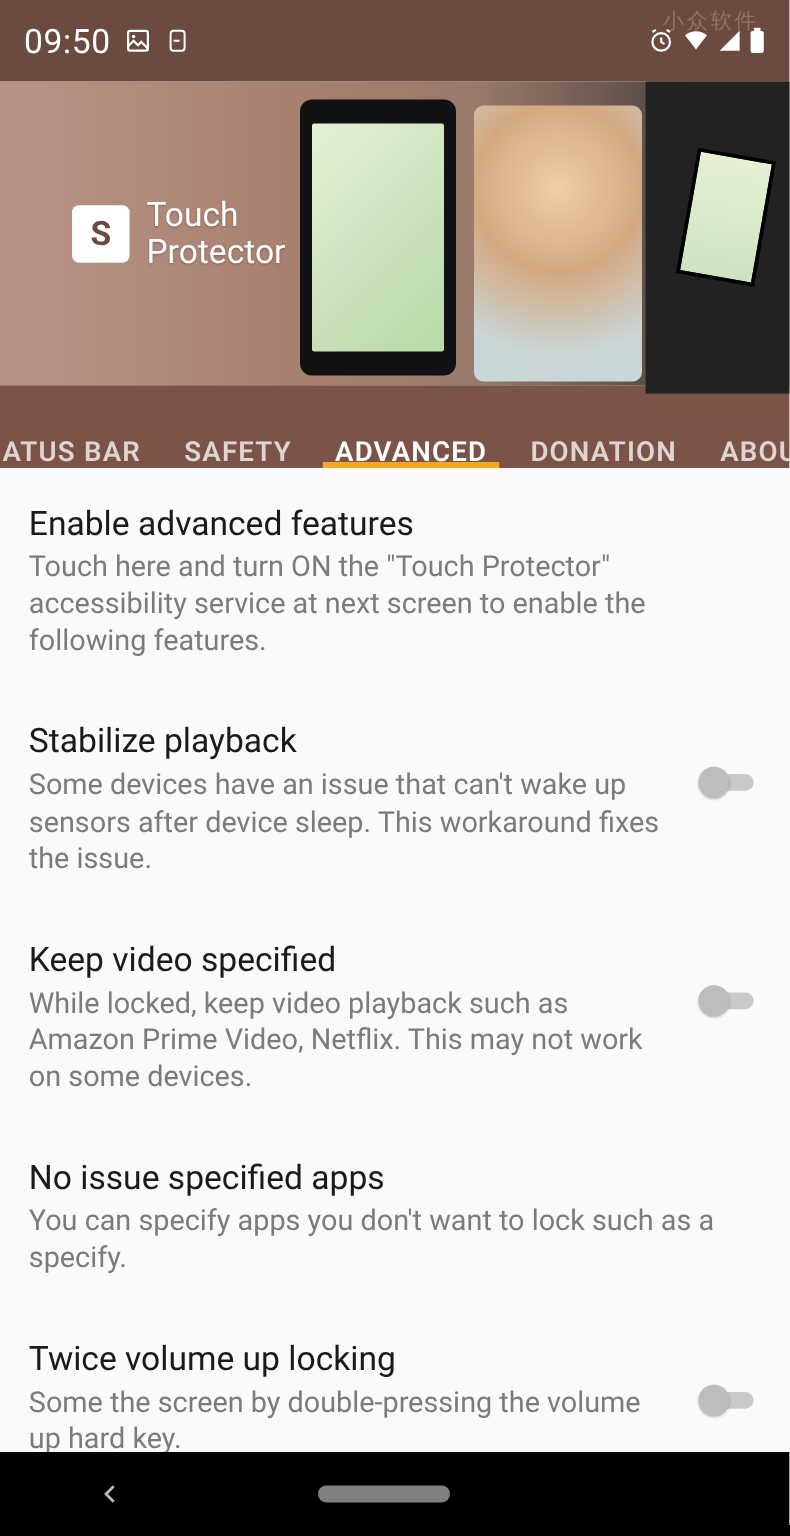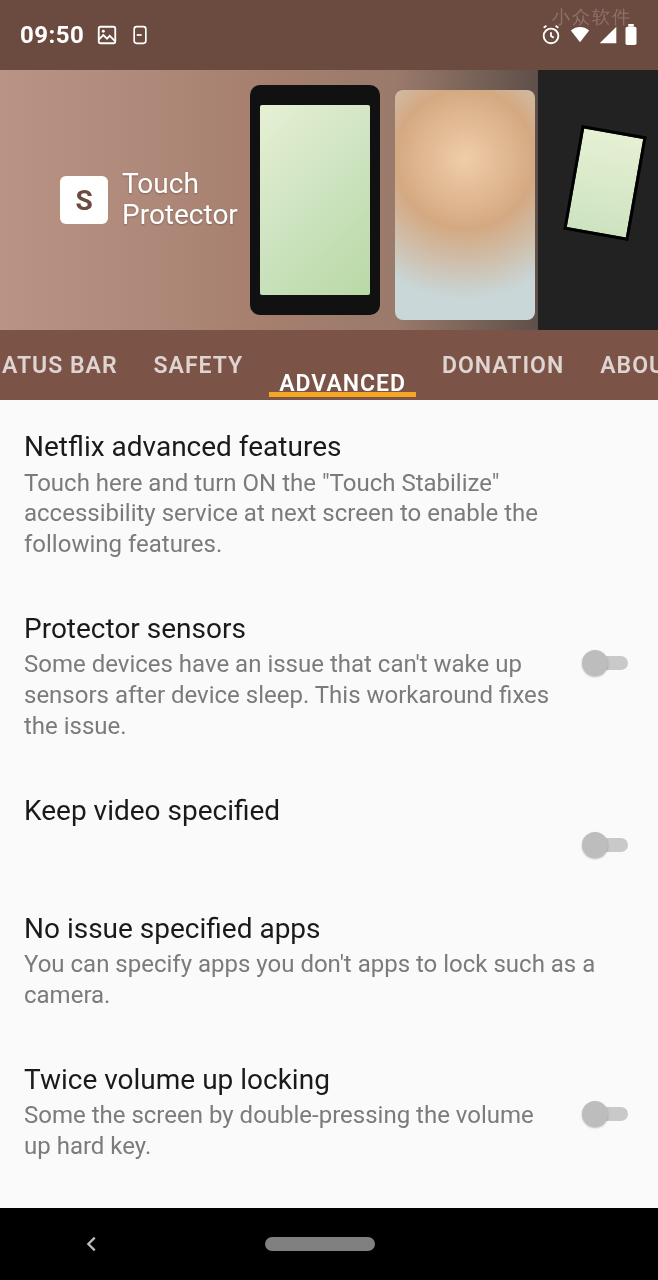--- a/index.html
+++ b/index.html
@@ -18,22 +18,22 @@
     height: 70px;
     display: flex;
     align-items: center;
     padding: 0 20px;
     color: #fff;
   }
   .status-left {
     display: flex;
     align-items: center;
     gap: 12px;
-    font-size: 24px;
-    font-weight: 700;
+    font-size: 28px;
+    font-weight: 400;
   }
   .status-left .time { letter-spacing: 0.5px; }
   .status-left .sicon, .status-right .sicon {
     display: inline-flex; align-items: center; justify-content: center;
   }
   .status-right {
     margin-left: auto;
     display: flex;
     align-items: center;
     gap: 6px;
@@ -111,21 +111,21 @@
     width:60px; height:100px;
     background:linear-gradient(#e6f0d4,#cde3c0);
     border:3px solid #000;
     transform: rotate(10deg);
   }
   
   .tabs {
     background:#7c5447;
     height: 70px;
     display:flex;
-    align-items:center;
+    align-items:flex-end;
     color: rgba(255,255,255,0.75);
     font-weight:600;
     letter-spacing:1px;
     font-size:23px;
     overflow:hidden;
     white-space:nowrap;
   }
   .tab {
     display:flex;
     align-items:center;
@@ -292,50 +292,51 @@
     </div>
   <div class="tab">
       <span>ABOUT</span>
     </div>
 </div>
 
 <div class="settings">
 
   <div class="setting">
     <div class="text">
-      <div class="title">Netflix advanced features</div>
-      <div class="desc">Touch here and turn ON the "Touch Stabilize" accessibility service at next screen to enable the following features.</div>
+      <div class="title">Enable advanced features</div>
+      <div class="desc">Touch here and turn ON the "Touch Protector" accessibility service at next screen to enable the following features.</div>
     </div>
   </div>
 
   <div class="setting">
     <div class="text">
-      <div class="title">Protector sensors</div>
+      <div class="title">Stabilize playback</div>
       <div class="desc">Some devices have an issue that can't wake up sensors after device sleep. This workaround fixes the issue.</div>
     </div>
     <div class="switch">
       <div class="track"></div>
         <div class="thumb"></div>
     </div>
   </div>
 
   <div class="setting">
     <div class="text">
       <div class="title">Keep video specified</div>
+      <div class="desc">While locked, keep video playback such as Amazon Prime Video, Netflix. This may not work on some devices.</div>
     </div>
     <div class="switch">
       <div class="track"></div>
         <div class="thumb"></div>
     </div>
   </div>
 
   <div class="setting">
     <div class="text">
       <div class="title">No issue specified apps</div>
-      <div class="desc">You can specify apps you don't apps to lock such as a camera.</div>
+      <div class="desc">You can specify apps you don't want to lock such as a specify.</div>
     </div>
   </div>
 
   <div class="setting" style="margin-bottom:16px">
     <div class="text">
       <div class="title">Twice volume up locking</div>
       <div class="desc">Some the screen by double-pressing the volume up hard key.</div>
     </div>
     <div class="switch">
       <div class="track"></div>

